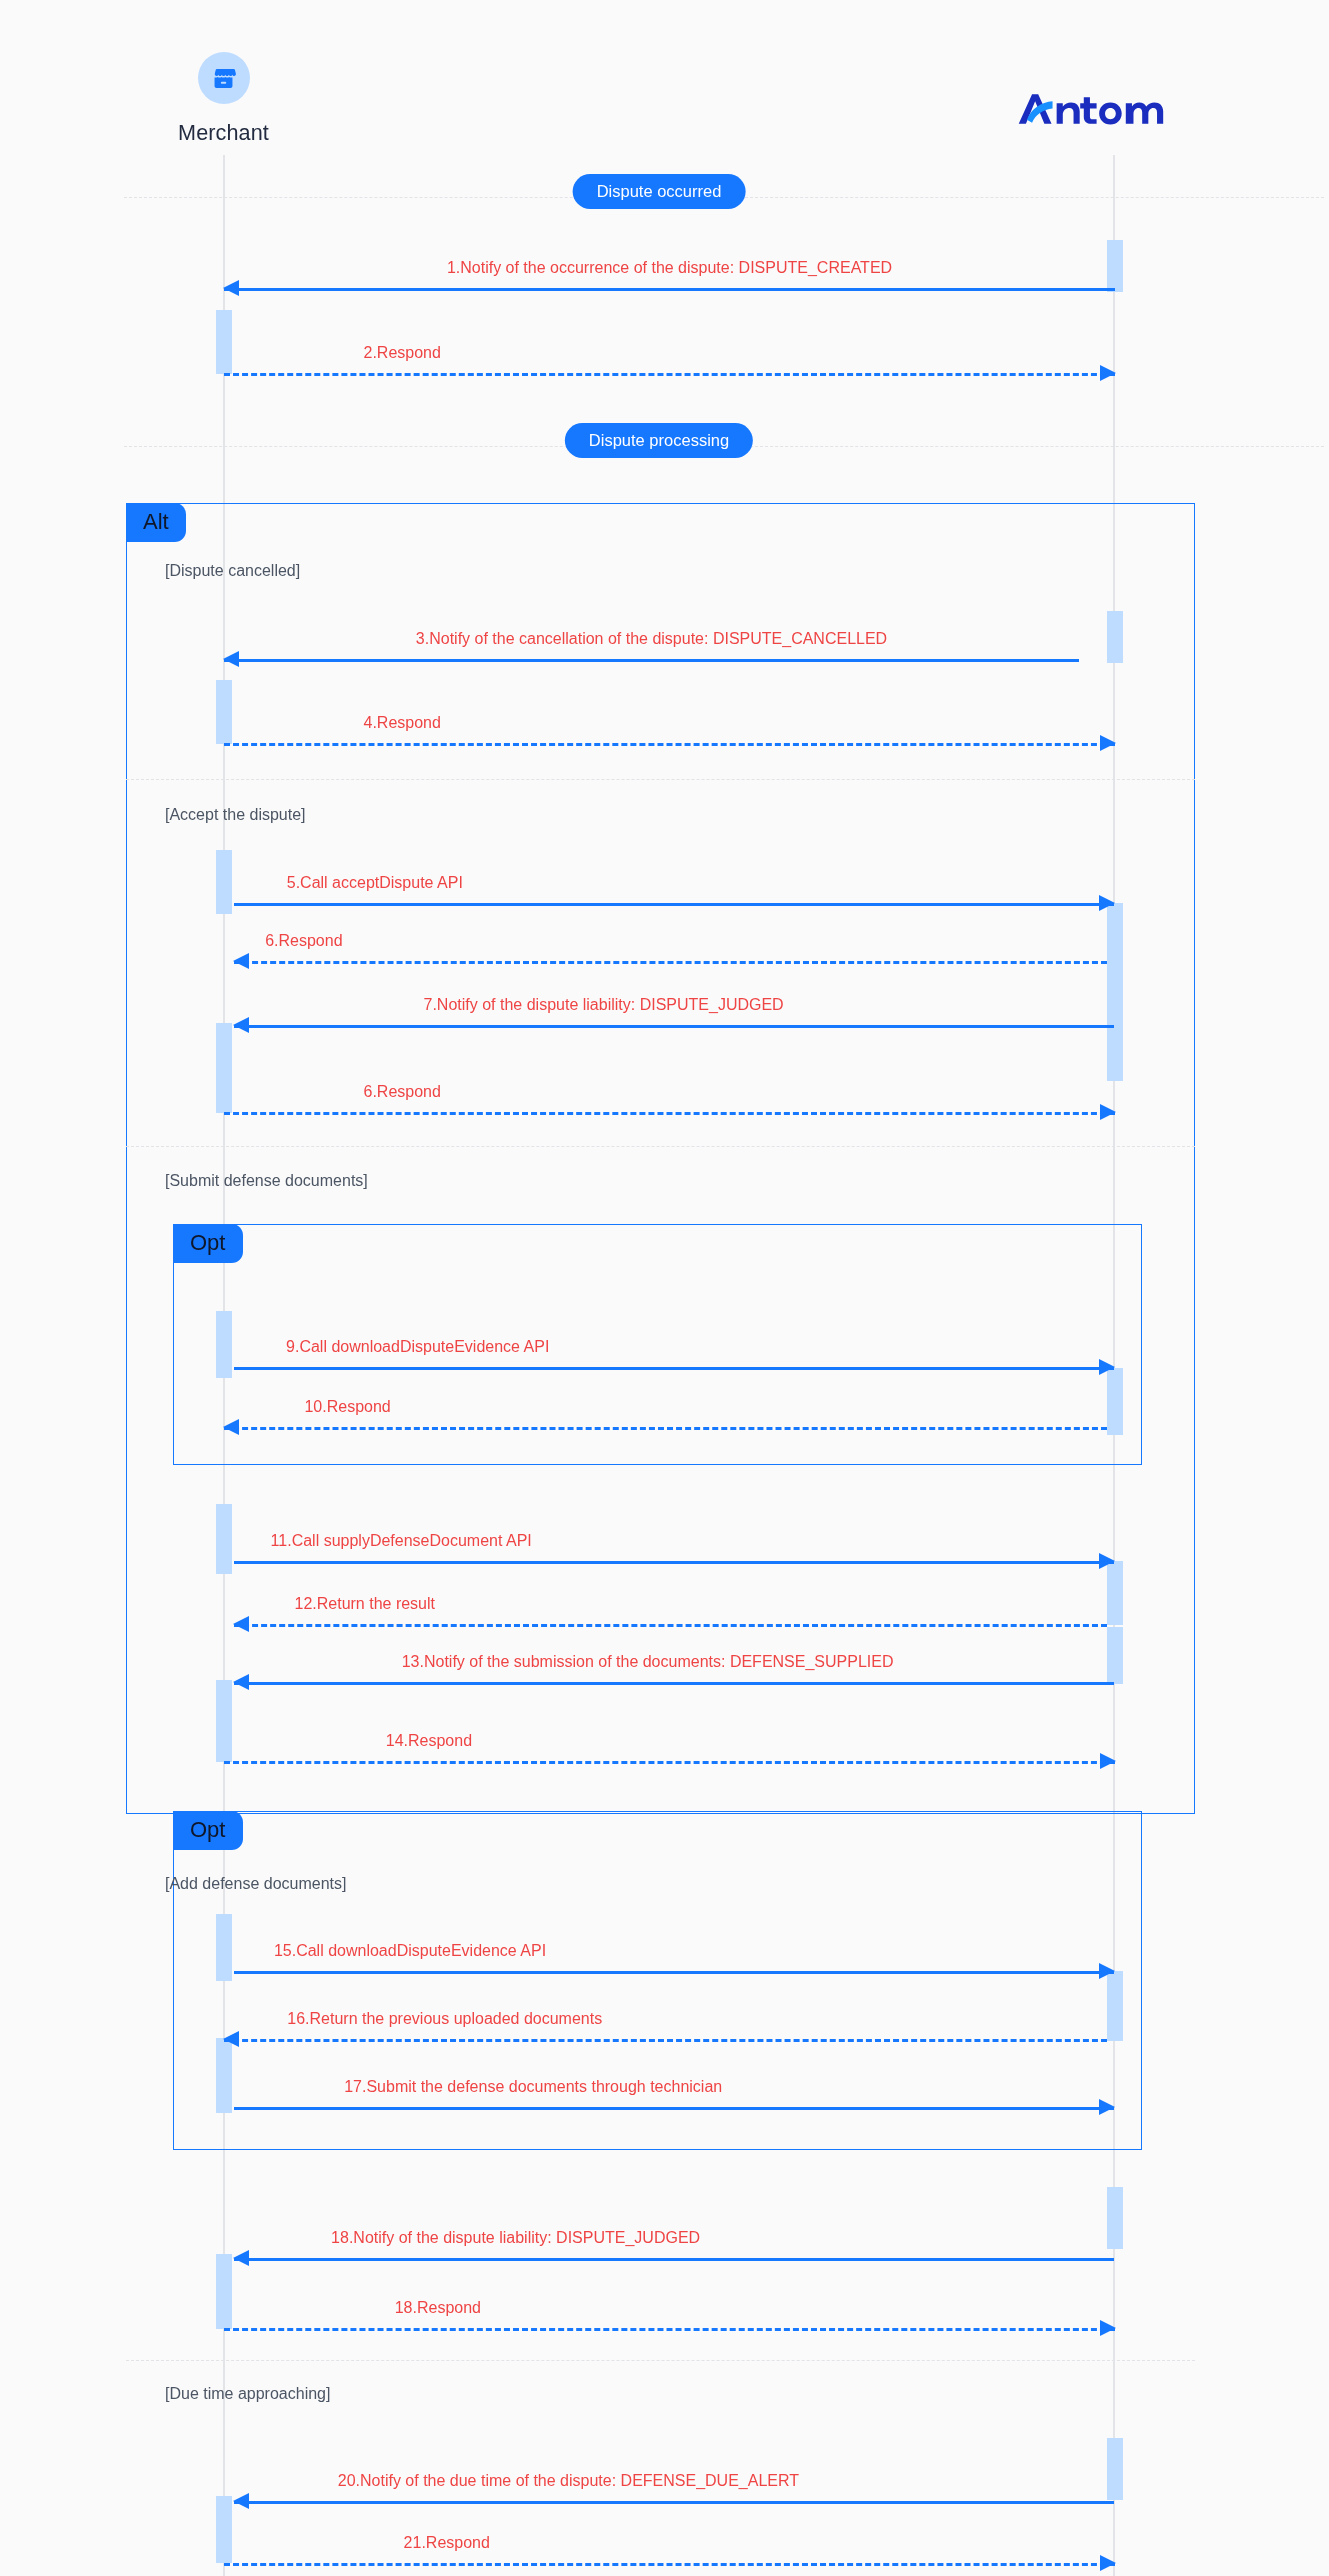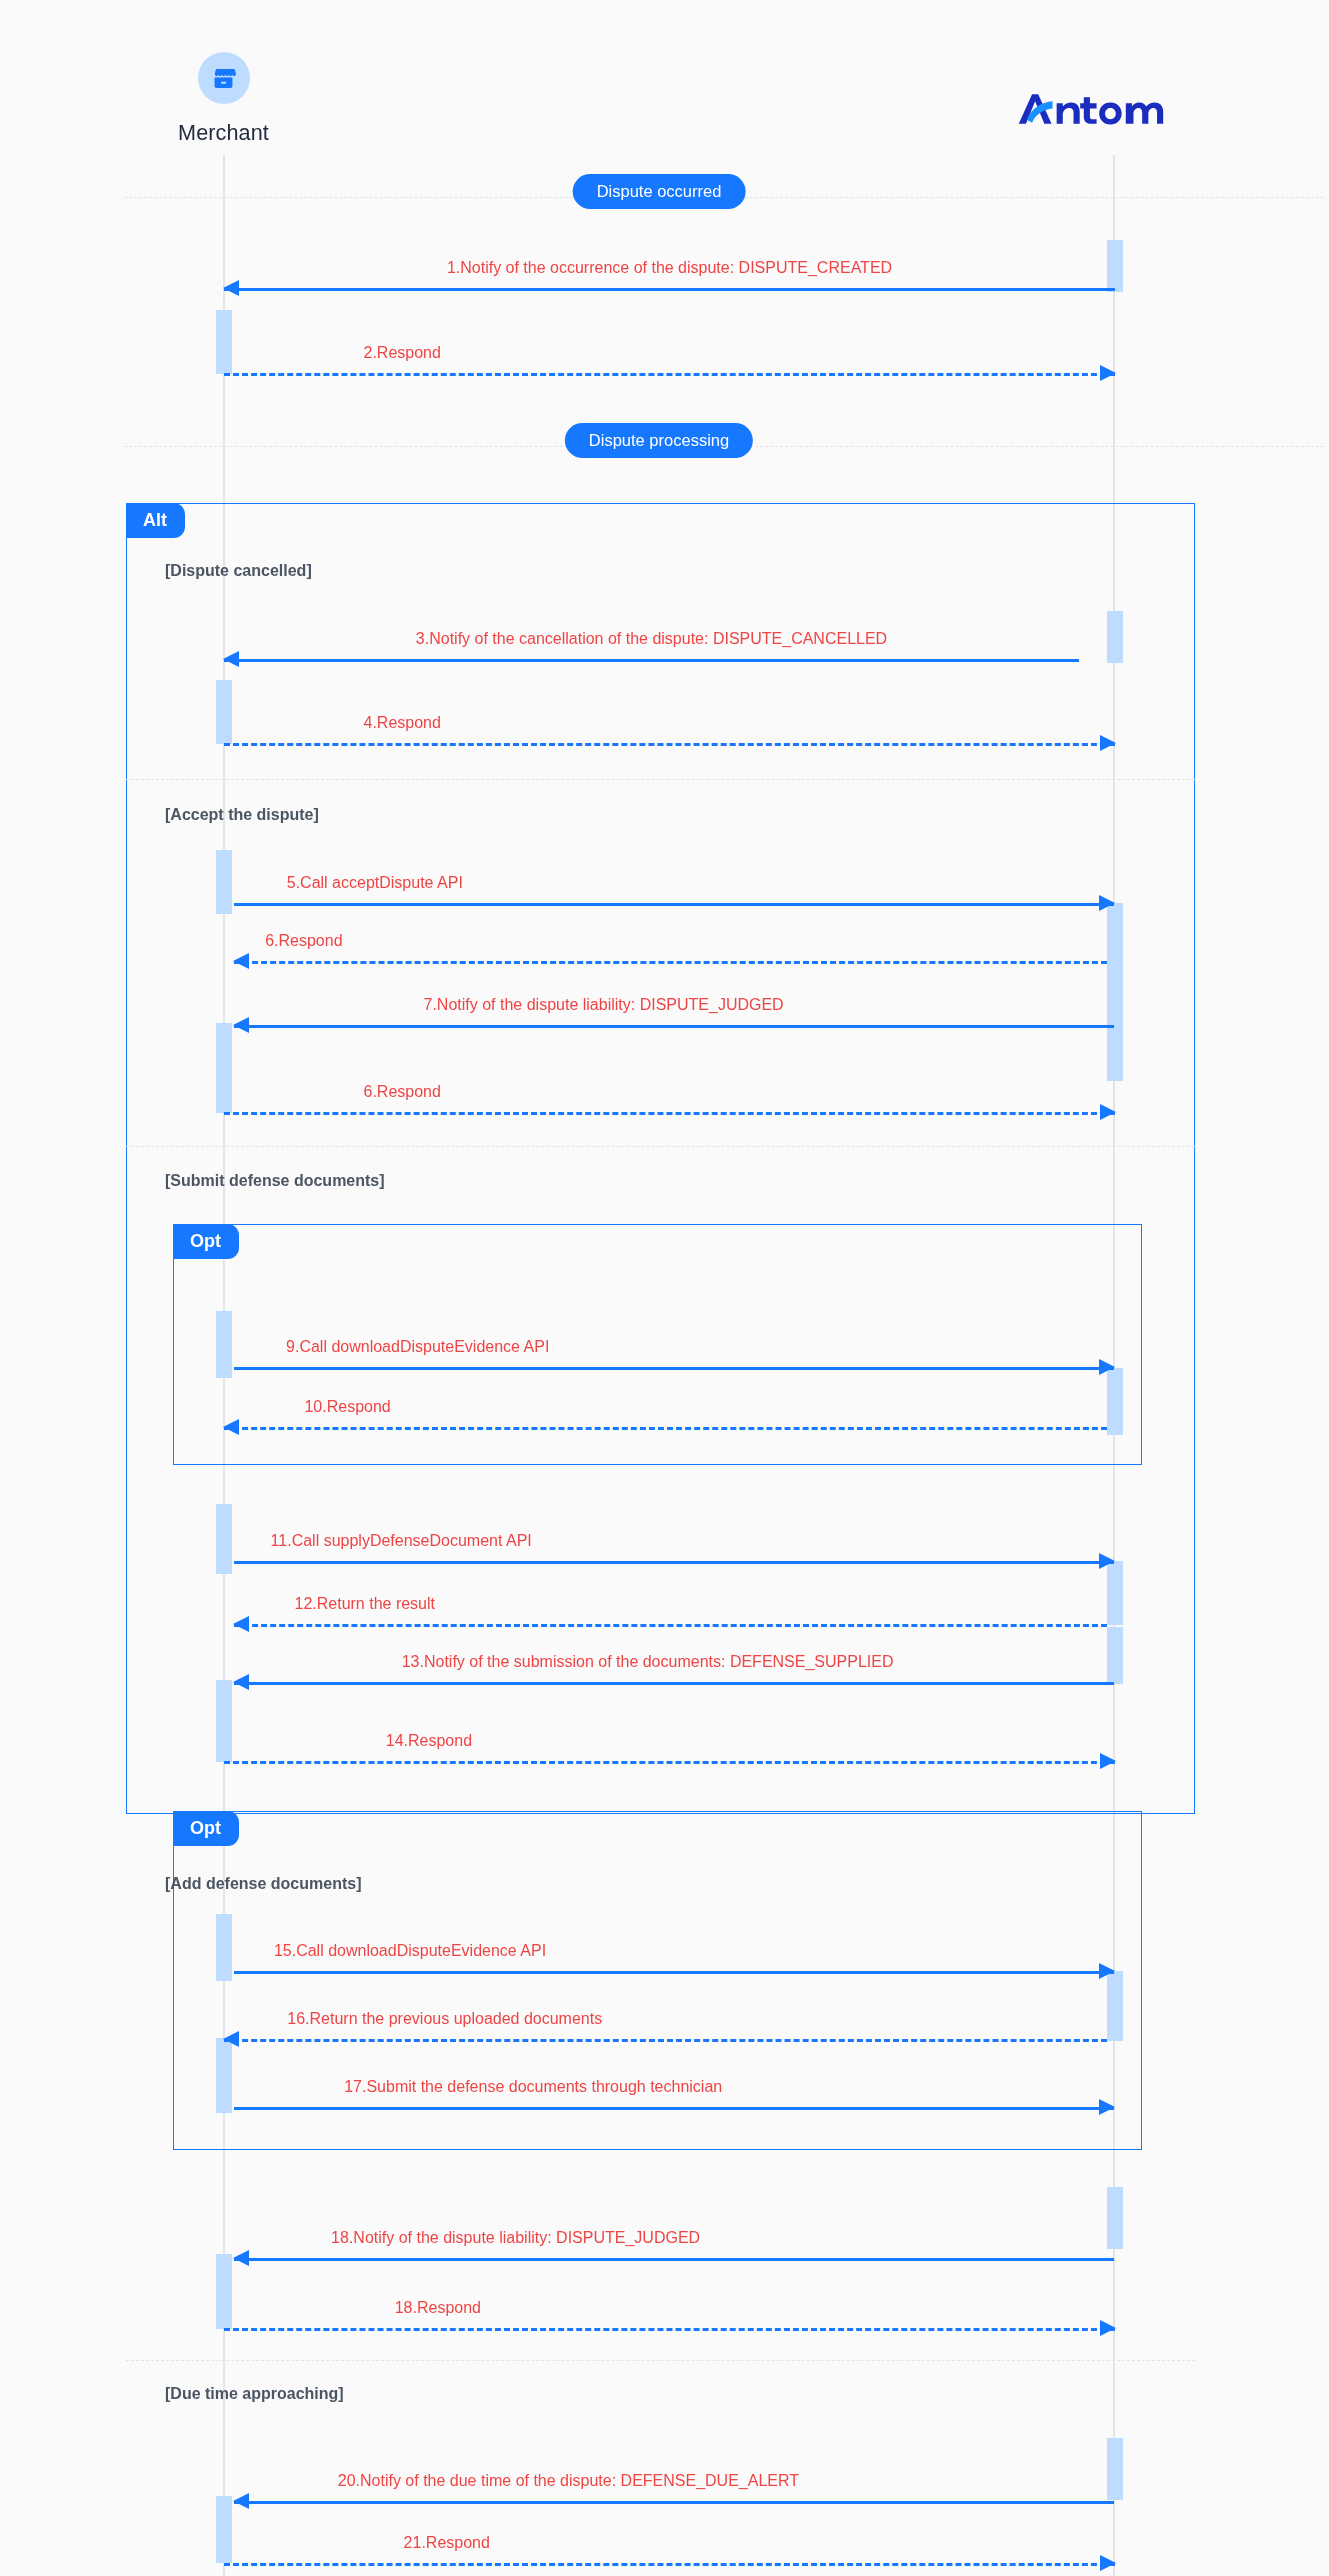--- a/index.html
+++ b/index.html
@@ -89,35 +89,34 @@
   .frame {
     position: absolute;
     border: 1.5px solid #1677ff;
     background: transparent;
   }
   .frame-tag {
     position: absolute;
     top: -1.5px;
     left: -1.5px;
     background: #1677ff;
-    color: #ffffff;
-    font-size: 18px;
-    font-weight: 700;
+    color: #0f172a;
+    font-size: 22px;
+    font-weight: 400;
     padding: 8.2px 17.5px 9.3px 17.5px;
     border-radius: 0 11.3px 11.3px 0;
     line-height: 1;
   }
 
   
   .guard {
     position: absolute;
     font-size: 16px;
     color: #4b5563;
     white-space: nowrap;
-    font-weight: bold;
   }
 
   
   .activation {
     position: absolute;
     width: 15.5px;
     background: #bedcff;
   }
   .activation.on-left  { left: 216px; }
   .activation.on-right { left: 1107px; }

